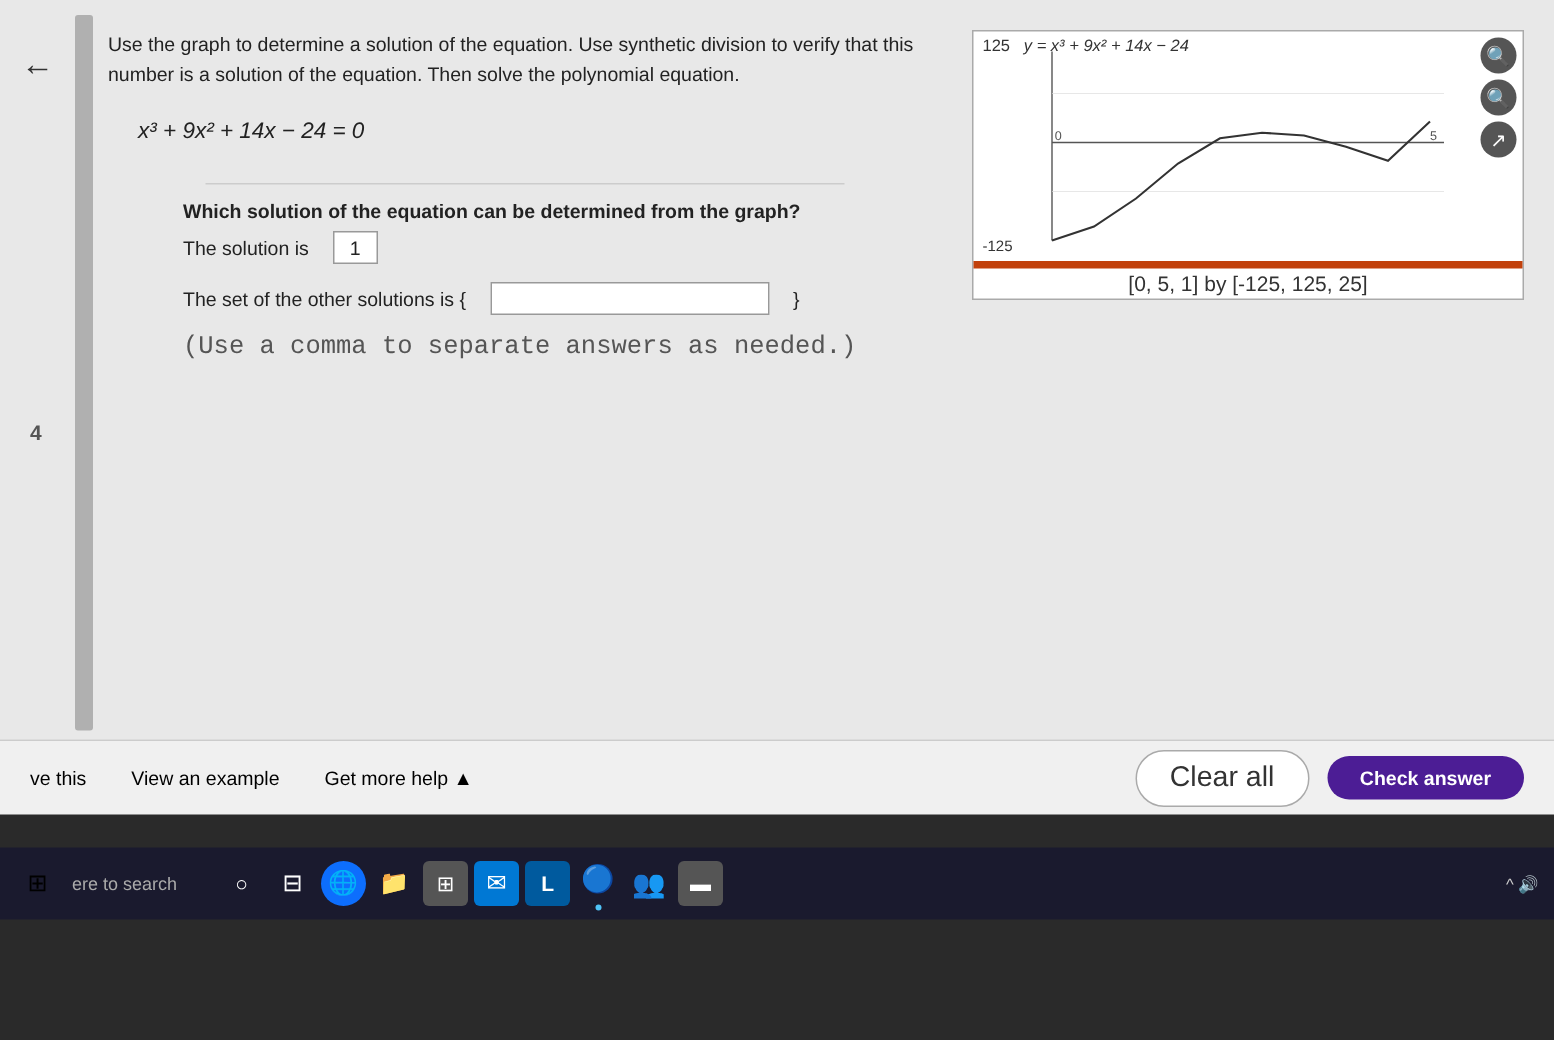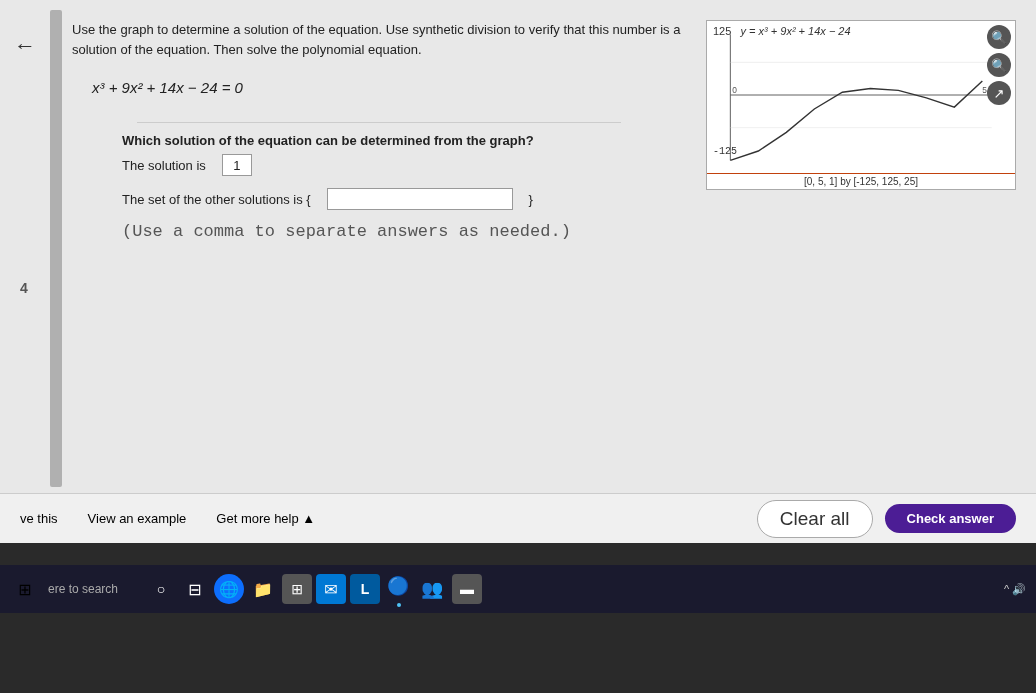--- a/index.html
+++ b/index.html
@@ -73,21 +73,21 @@
     }
 
     .equation {
       font-size: 15px;
       color: #222;
       margin: 8px 0 16px 20px;
       font-style: italic;
     }
 
     .graph-container {
-      width: 310px;
+      width: 368px;
       background: white;
       border: 1px solid #aaa;
       position: relative;
       display: flex;
       flex-direction: column;
       margin-right: 10px;
     }
 
     .graph-inner {
       flex: 1;
@@ -100,31 +100,30 @@
       color: #333;
       position: absolute;
       top: 4px;
       left: 6px;
     }
 
     .graph-label-bottom {
       font-size: 10px;
       color: #333;
       position: absolute;
-      bottom: 16px;
+      bottom: 4px;
       left: 6px;
-      font-family: Liberation Mono, monospace;
     }
 
     .graph-caption {
-      font-size: 10px;
+      font-size: 14px;
       color: #333;
       text-align: center;
       padding: 2px;
-      border-top: 1px solid #c2410c;
+      border-top: 5px solid #c2410c;
     }
 
     .graph-tools {
       position: absolute;
       right: 0;
       top: 0;
       display: flex;
       flex-direction: column;
       gap: 4px;
       padding: 4px;

